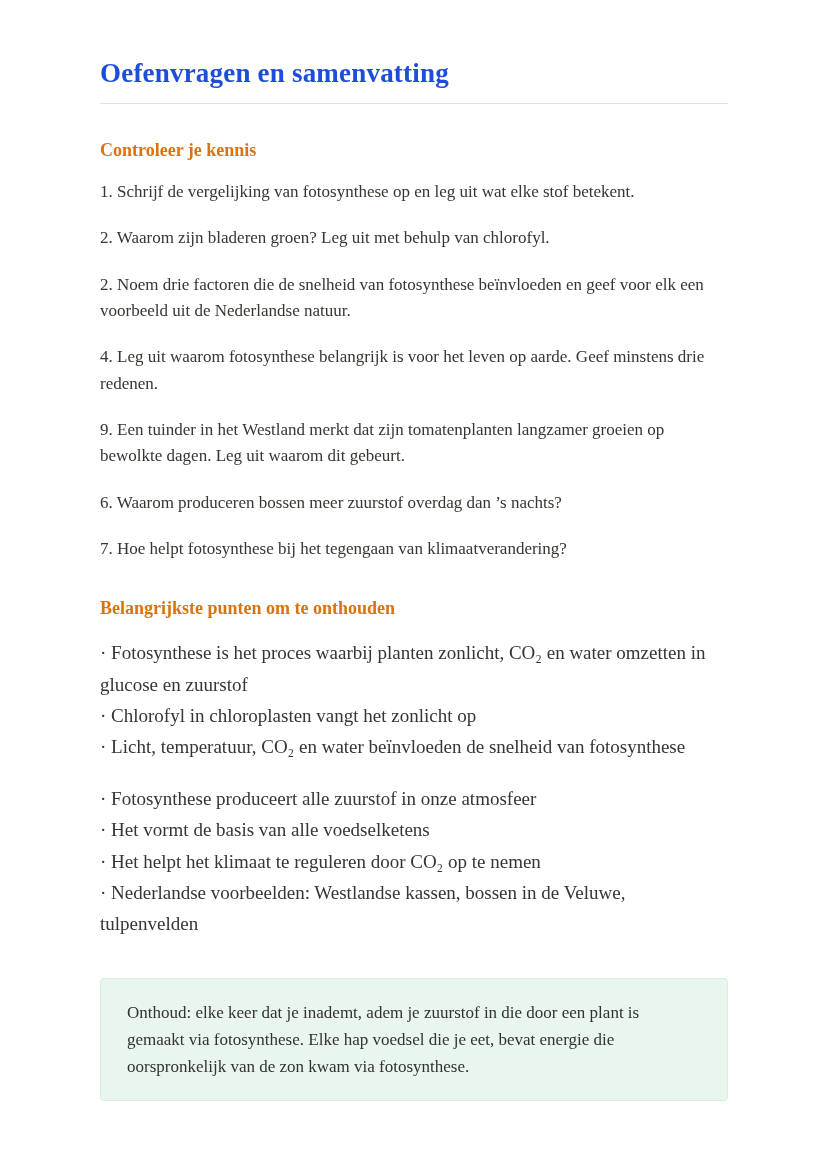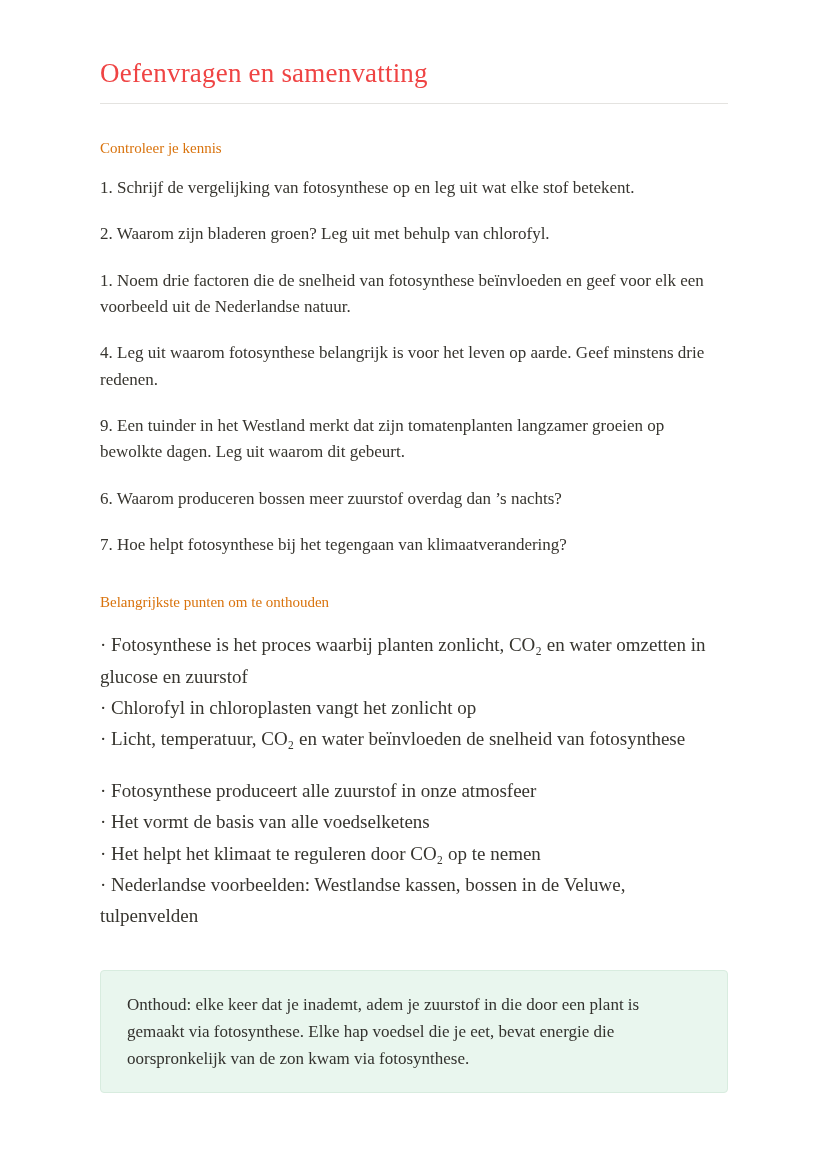--- a/index.html
+++ b/index.html
@@ -13,33 +13,33 @@
     font-family: "Liberation Serif", "DejaVu Serif", serif;
     color: #37352f;
   }
   .page {
     width: 628px;
     margin: 0 auto;
     padding: 58px 0 60px 0;
   }
   .page-title {
     font-size: 27px;
-    font-weight: 400;
-    color: #ef4444;
+    font-weight: 700;
+    color: #1d4ed8;
     margin: 0 0 14px 0;
     letter-spacing: 0.2px;
   }
   .title-divider {
     border: none;
     border-top: 1px solid #e4e3e0;
     margin: 0 0 26px 0;
   }
   .section-heading {
-    font-size: 15px;
-    font-weight: 400;
+    font-size: 18px;
+    font-weight: 700;
     color: #d9730d;
     margin: 36px 0 18px 0;
   }
   .question {
     font-size: 17px;
     line-height: 1.55;
     margin: 0 0 20px 0;
   }
   .bullet-group {
     margin: 0 0 20px 0;
@@ -67,21 +67,21 @@
 
 <div class="page">
 
   <h1 class="page-title">Oefenvragen en samenvatting</h1>
   <hr class="title-divider">
 
   <h2 class="section-heading">Controleer je kennis</h2>
 
   <p class="question">1. Schrijf de vergelijking van fotosynthese op en leg uit wat elke stof betekent.</p>
   <p class="question">2. Waarom zijn bladeren groen? Leg uit met behulp van chlorofyl.</p>
-  <p class="question">1. Noem drie factoren die de snelheid van fotosynthese beïnvloeden en geef voor elk een voorbeeld uit de Nederlandse natuur.</p>
+  <p class="question">2. Noem drie factoren die de snelheid van fotosynthese beïnvloeden en geef voor elk een voorbeeld uit de Nederlandse natuur.</p>
   <p class="question">4. Leg uit waarom fotosynthese belangrijk is voor het leven op aarde. Geef minstens drie redenen.</p>
   <p class="question">9. Een tuinder in het Westland merkt dat zijn tomatenplanten langzamer groeien op bewolkte dagen. Leg uit waarom dit gebeurt.</p>
   <p class="question">6. Waarom produceren bossen meer zuurstof overdag dan ’s nachts?</p>
   <p class="question">7. Hoe helpt fotosynthese bij het tegengaan van klimaatverandering?</p>
 
   <h2 class="section-heading">Belangrijkste punten om te onthouden</h2>
 
   <div class="bullet-group">
     <div class="bullet-line">· Fotosynthese is het proces waarbij planten zonlicht, CO₂ en water omzetten in glucose en zuurstof</div>
     <div class="bullet-line">· Chlorofyl in chloroplasten vangt het zonlicht op</div>

